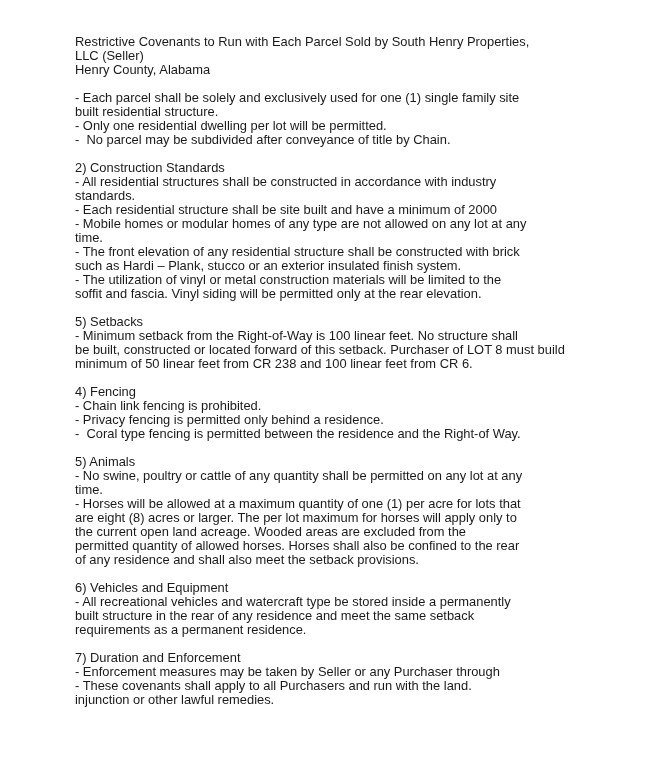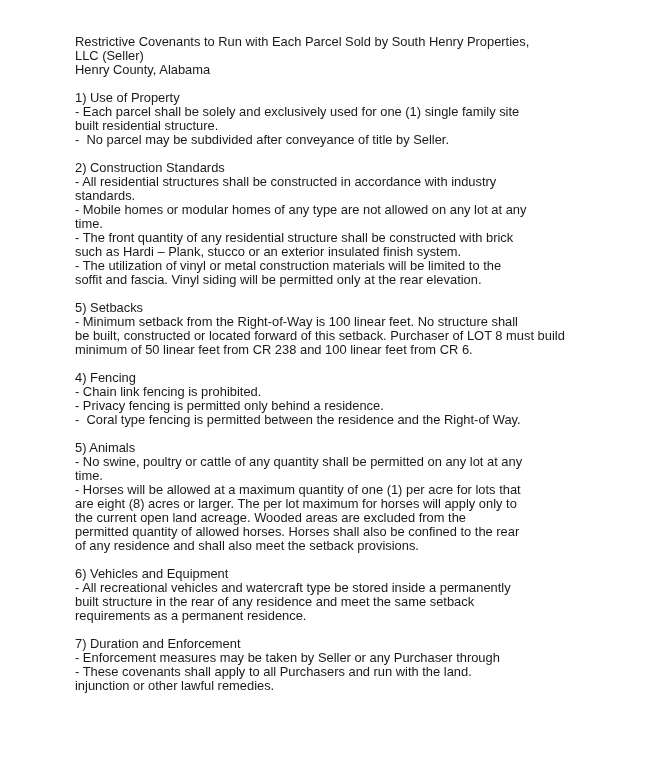--- a/index.html
+++ b/index.html
@@ -35,33 +35,34 @@
 
 <div class="page">
 
   <div class="block">
     <div class="line">Restrictive Covenants to Run with Each Parcel Sold by South Henry Properties,</div>
     <div class="line">LLC (Seller)</div>
     <div class="line">Henry County, Alabama</div>
   </div>
 
   <div class="block">
-    <div class="line">1) Use of Property</div>
     <div class="line">- Each parcel shall be solely and exclusively used for one (1) single family site</div>
     <div class="line">built residential structure.</div>
-    <div class="line">-  No parcel may be subdivided after conveyance of title by Seller.</div>
+    <div class="line">- Only one residential dwelling per lot will be permitted.</div>
+    <div class="line">-  No parcel may be subdivided after conveyance of title by Chain.</div>
   </div>
 
   <div class="block">
     <div class="line">2) Construction Standards</div>
     <div class="line">- All residential structures shall be constructed in accordance with industry</div>
     <div class="line">standards.</div>
+    <div class="line">- Each residential structure shall be site built and have a minimum of 2000</div>
     <div class="line">- Mobile homes or modular homes of any type are not allowed on any lot at any</div>
     <div class="line">time.</div>
-    <div class="line">- The front quantity of any residential structure shall be constructed with brick</div>
+    <div class="line">- The front elevation of any residential structure shall be constructed with brick</div>
     <div class="line">such as Hardi – Plank, stucco or an exterior insulated finish system.</div>
     <div class="line">- The utilization of vinyl or metal construction materials will be limited to the</div>
     <div class="line">soffit and fascia. Vinyl siding will be permitted only at the rear elevation.</div>
   </div>
 
   <div class="block">
     <div class="line">5) Setbacks</div>
     <div class="line">- Minimum setback from the Right-of-Way is 100 linear feet. No structure shall</div>
     <div class="line">be built, constructed or located forward of this setback. Purchaser of LOT 8 must build</div>
     <div class="line">minimum of 50 linear feet from CR 238 and 100 linear feet from CR 6.</div>

